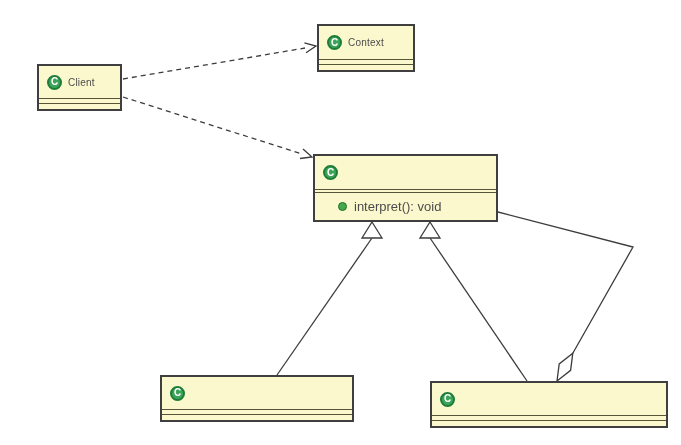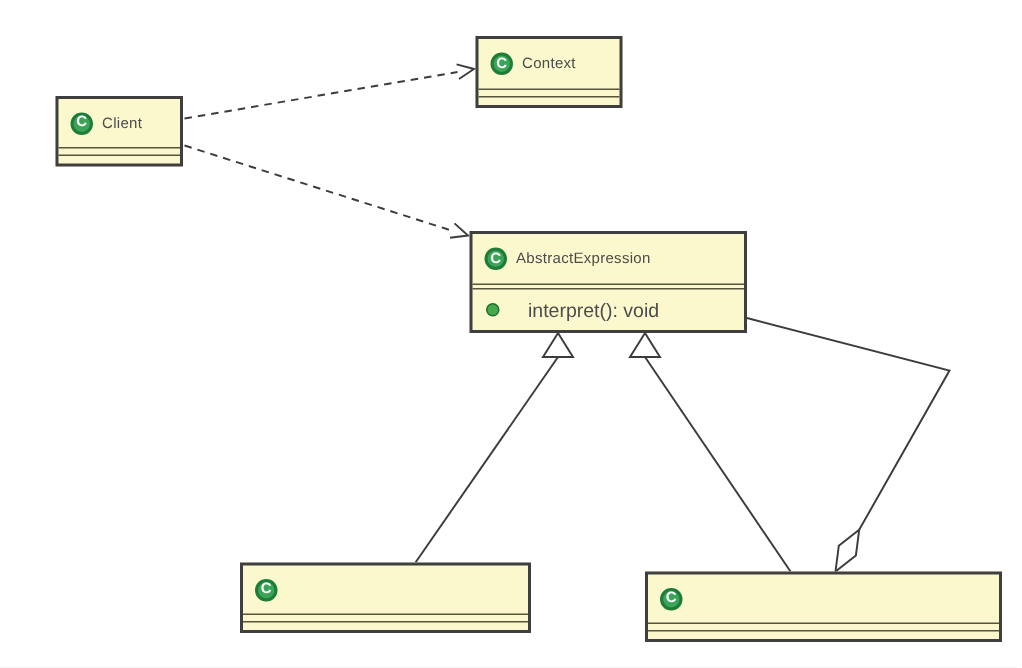--- a/index.html
+++ b/index.html
@@ -50,22 +50,22 @@
     background:var(--class-icon-fill);border:2px solid var(--class-icon-ring);
     color:var(--class-icon-glyph);font-size:10px;font-weight:bold;line-height:1;
     display:flex;align-items:center;justify-content:center;box-sizing:border-box;
   }
   .cls-sep{height:1px;background:var(--separator);}
   .cls-gap{height:4px;}
   .cls-gap-thin{height:2px;}
   .cls-foot{height:5px;}
 
   .method-row{
-    height:27px;display:flex;align-items:center;gap:19px;
-    padding:0 6px 0 9px;
+    height:27px;display:flex;align-items:center;gap:7px;
+    padding:0 6px 0 23px;
   }
   .m-icon{
     width:9px;height:9px;min-width:9px;border-radius:50%;box-sizing:border-box;
     background:var(--method-icon-fill);border:1px solid var(--method-icon-border);
   }
   .m-label{font-size:13px;white-space:nowrap;color:var(--text);}
 </style>
 </head>
 <body>
 
@@ -117,21 +117,20 @@
     </div>
     <div class="cls-sep"></div>
     <div class="cls-gap"></div>
     <div class="cls-sep"></div>
     <div class="cls-foot"></div>
   </div>
 
   <div class="uml-class pos-abstract">
     <div class="cls-header">
       <span class="cls-icon">C</span>
-      <span class="cls-name">AbstractExpression</span>
     </div>
     <div class="cls-sep"></div>
     <div class="cls-gap-thin"></div>
     <div class="cls-sep"></div>
     <div class="method-row">
       <span class="m-icon"></span>
       <span class="m-label">interpret(): void</span>
     </div>
   </div>
 

